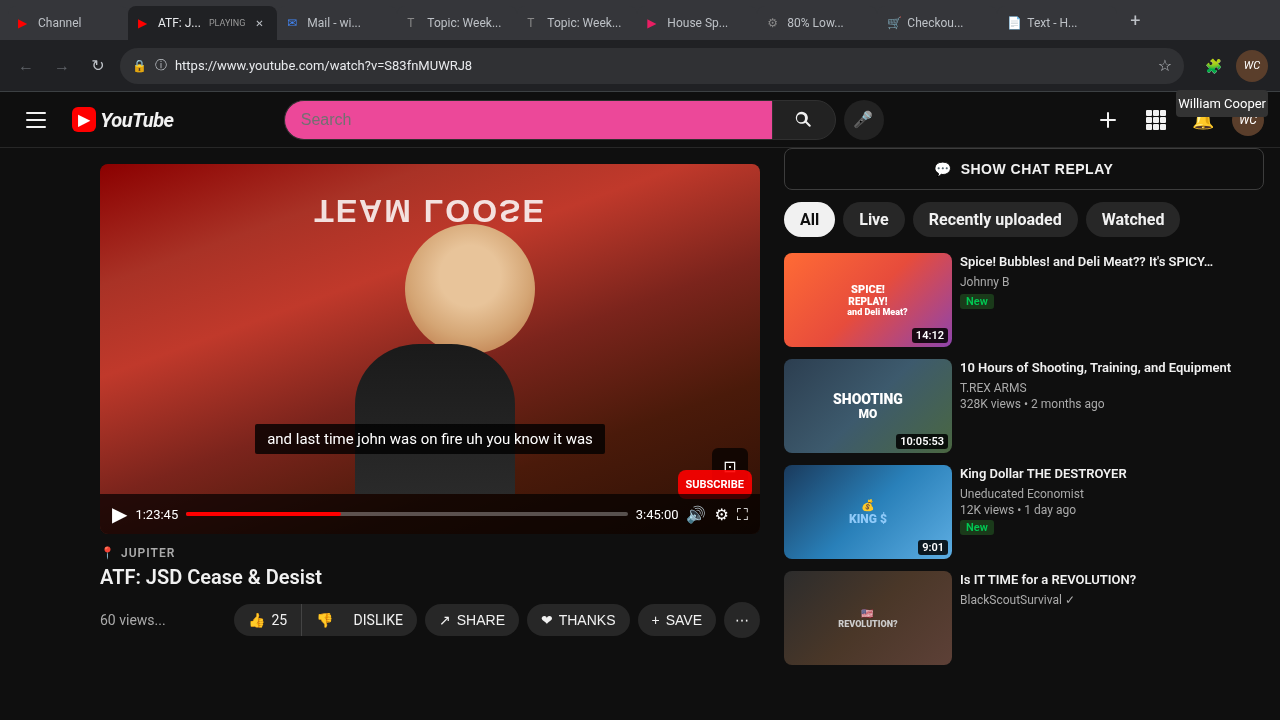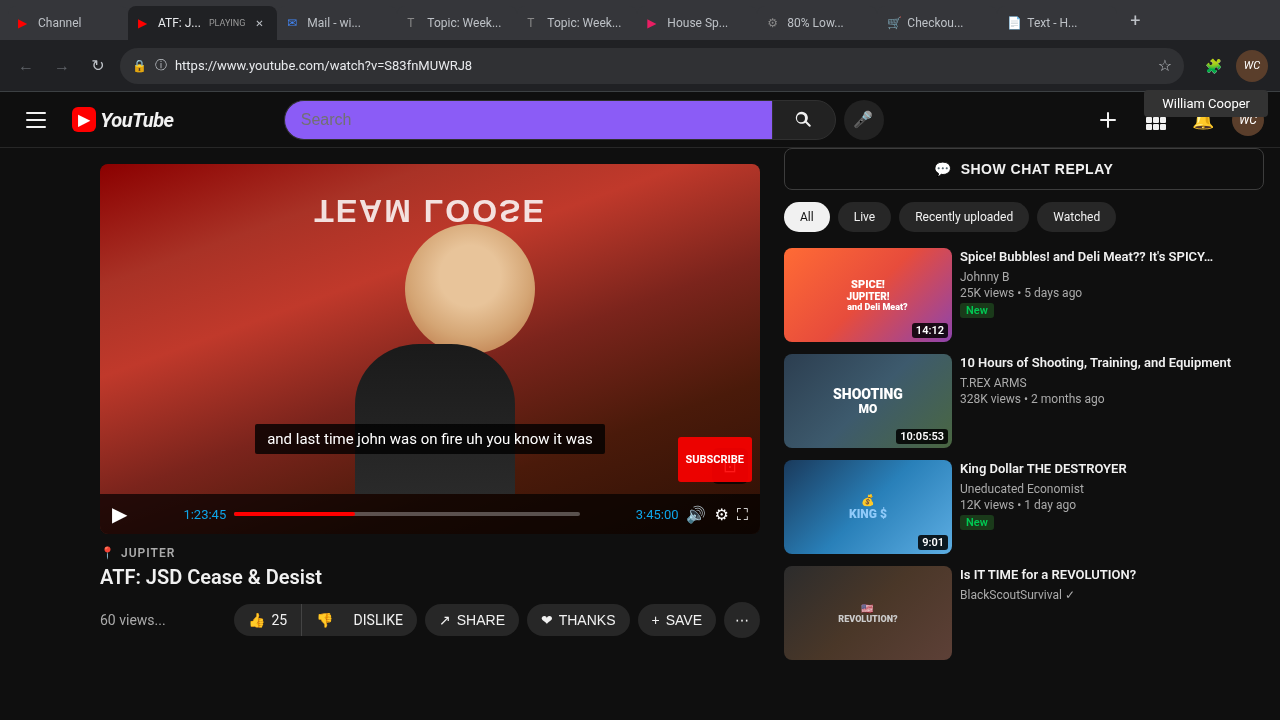--- a/index.html
+++ b/index.html
@@ -29,48 +29,48 @@
     
     .yt-page { background: #0f0f0f; flex: 1; display: flex; flex-direction: column; overflow: hidden; }
 
     
     .yt-header { background: #0f0f0f; height: 56px; display: flex; align-items: center; padding: 0 16px; gap: 16px; border-bottom: 1px solid #272727; flex-shrink: 0; }
     .yt-menu-btn { width: 40px; height: 40px; display: flex; align-items: center; justify-content: center; cursor: pointer; border-radius: 50%; color: #f1f1f1; }
     .yt-logo { display: flex; align-items: center; gap: 4px; cursor: pointer; }
     .yt-logo-icon { color: #ff0000; font-size: 20px; }
     .yt-logo-text { color: #f1f1f1; font-size: 20px; font-weight: 700; letter-spacing: -0.5px; font-style: italic; }
     .yt-search-container { flex: 1; display: flex; align-items: center; max-width: 600px; margin: 0 auto; }
-    .yt-search-box { flex: 1; height: 40px; background: #8b5cf6; border: 1px solid #303030; border-right: none; border-radius: 20px 0 0 20px; display: flex; align-items: center; padding: 0 16px; }
+    .yt-search-box { flex: 1; height: 40px; background: #ec4899; border: 1px solid #303030; border-right: none; border-radius: 20px 0 0 20px; display: flex; align-items: center; padding: 0 16px; }
     .yt-search-input { background: transparent; border: none; outline: none; color: #f1f1f1; font-size: 16px; width: 100%; }
     .yt-search-input::placeholder { color: #717171; }
     .yt-search-btn { height: 40px; width: 64px; background: #222222; border: 1px solid #303030; border-radius: 0 20px 20px 0; display: flex; align-items: center; justify-content: center; cursor: pointer; color: #f1f1f1; font-size: 18px; }
     .yt-mic-btn { width: 40px; height: 40px; background: #222; border-radius: 50%; display: flex; align-items: center; justify-content: center; margin-left: 8px; cursor: pointer; color: #f1f1f1; font-size: 16px; }
     .yt-header-actions { display: flex; align-items: center; gap: 8px; margin-left: auto; }
     .yt-header-btn { width: 40px; height: 40px; border-radius: 50%; display: flex; align-items: center; justify-content: center; cursor: pointer; color: #f1f1f1; font-size: 18px; }
     .yt-avatar { width: 32px; height: 32px; border-radius: 50%; background: #444; display: flex; align-items: center; justify-content: center; color: #fff; font-size: 12px; cursor: pointer; overflow: hidden; position: relative; font-style: italic; }
 
     
     .yt-main { display: flex; flex: 1; overflow: hidden; }
 
     
     .video-column { flex: 0 0 768px; padding: 16px 0 0 100px; overflow-y: auto; }
     .video-player { width: 660px; background: #000; border-radius: 8px; overflow: hidden; position: relative; cursor: pointer; }
     .video-frame { width: 100%; height: 370px; background: #1a1a1a; display: flex; align-items: center; justify-content: center; position: relative; overflow: hidden; }
     .video-subtitle { position: absolute; bottom: 80px; left: 0; right: 0; display: flex; justify-content: center; }
     .subtitle-text { background: rgba(0,0,0,0.8); color: white; padding: 6px 12px; font-size: 15px; max-width: 400px; text-align: center; border-radius: 2px; }
     .video-controls { position: absolute; bottom: 0; left: 0; right: 0; background: rgba(0,0,0,0.7); padding: 8px 12px; display: flex; align-items: center; gap: 8px; }
     .play-btn-ctrl { color: white; font-size: 20px; cursor: pointer; }
-    .time-text { color: #0ea5e9; font-size: 13px; margin-left: 48px; }
+    .time-text { color: #ffffff; font-size: 13px; }
     .progress-bar { flex: 1; height: 4px; background: rgba(255,255,255,0.3); border-radius: 2px; cursor: pointer; }
     .progress-fill { height: 100%; background: #ff0000; width: 35%; border-radius: 2px; }
     .volume-icon { color: white; font-size: 16px; }
     .settings-icon-ctrl { color: white; font-size: 16px; margin-left: auto; }
     .fullscreen-icon { color: white; font-size: 16px; }
     .pip-btn { width: 36px; height: 36px; background: rgba(0,0,0,0.7); border-radius: 6px; display: flex; align-items: center; justify-content: center; cursor: pointer; color: white; font-size: 16px; }
-    .subscribe-btn-overlay { position: absolute; bottom: 52px; right: 8px; background: rgba(255,0,0,0.9); color: white; padding: 16px 8px; font-size: 11px; font-weight: 700; border-radius: 3px; cursor: pointer; }
+    .subscribe-btn-overlay { position: absolute; bottom: 35px; right: 8px; background: rgba(255,0,0,0.9); color: white; padding: 8px 8px; font-size: 11px; font-weight: 700; border-radius: 8px; cursor: pointer; }
 
     
     .video-info { width: 660px; margin-top: 12px; }
     .video-location { display: flex; align-items: center; gap: 6px; margin-bottom: 4px; }
     .location-pin { color: #aaa; font-size: 12px; }
     .location-text { color: #aaa; font-size: 12px; font-weight: 600; letter-spacing: 1px; }
     .video-title { color: #f1f1f1; font-size: 20px; font-weight: 600; line-height: 1.3; margin-bottom: 12px; }
     .video-actions { display: flex; align-items: center; gap: 8px; }
     .views-text { color: #aaa; font-size: 14px; flex: 1; }
     .action-btn { display: flex; align-items: center; gap: 6px; background: #272727; border-radius: 20px; padding: 8px 14px; cursor: pointer; color: #f1f1f1; font-size: 14px; border: none; }
@@ -78,21 +78,21 @@
     .like-btn { display: flex; align-items: center; gap: 6px; padding: 8px 14px; cursor: pointer; color: #f1f1f1; font-size: 14px; border-right: 1px solid #444; }
     .dislike-btn { display: flex; align-items: center; padding: 8px 14px; cursor: pointer; color: #f1f1f1; font-size: 14px; }
     .more-btn { background: #272727; border-radius: 50%; width: 36px; height: 36px; display: flex; align-items: center; justify-content: center; cursor: pointer; color: #f1f1f1; }
 
     
     .sidebar { flex: 1; padding: 0 16px; overflow-y: auto; background: #0f0f0f; }
     .show-chat-btn { width: 100%; padding: 12px; background: transparent; border: 1px solid #3d3d3d; border-radius: 8px; color: #f1f1f1; font-size: 14px; font-weight: 600; cursor: pointer; display: flex; align-items: center; justify-content: center; gap: 8px; margin-bottom: 12px; letter-spacing: 0.5px; }
 
     
     .filter-pills { display: flex; gap: 8px; margin-bottom: 16px; flex-wrap: wrap; }
-    .pill { padding: 8px 16px; border-radius: 20px; font-size: 12px; cursor: pointer; font-weight: 400; }
+    .pill { padding: 8px 16px; border-radius: 20px; font-size: 16px; cursor: pointer; font-weight: 700; }
     .pill.active { background: #f1f1f1; color: #0f0f0f; }
     .pill.inactive { background: #272727; color: #f1f1f1; }
 
     
     .video-card { display: flex; gap: 8px; margin-bottom: 12px; cursor: pointer; }
     .card-thumbnail { width: 168px; height: 94px; border-radius: 8px; background: #1a1a1a; flex-shrink: 0; position: relative; overflow: hidden; }
     .card-duration { position: absolute; bottom: 4px; right: 4px; background: rgba(0,0,0,0.85); color: white; font-size: 11px; padding: 1px 4px; border-radius: 3px; font-weight: 600; }
     .card-info { flex: 1; }
     .card-title { color: #f1f1f1; font-size: 13px; font-weight: 600; line-height: 1.4; margin-bottom: 4px; display: -webkit-box; -webkit-line-clamp: 2; -webkit-box-orient: vertical; overflow: hidden; }
     .card-channel { color: #aaa; font-size: 12px; margin-bottom: 2px; }
@@ -101,21 +101,21 @@
 
     
     .thumb-spice { background: linear-gradient(135deg, #ff6b35 0%, #e74c3c 50%, #8e44ad 100%); }
     .thumb-shooting { background: linear-gradient(135deg, #2c3e50 0%, #3d5a6d 50%, #4a6741 100%); }
     .thumb-king { background: linear-gradient(135deg, #1a3a5c 0%, #2980b9 50%, #5dade2 100%); }
     .thumb-revolution { background: linear-gradient(135deg, #2c2c2c 0%, #4a3728 50%, #5d4037 100%); }
 
     .thumb-text { color: white; font-size: 13px; font-weight: 900; text-align: center; padding: 8px; display: flex; flex-direction: column; align-items: center; justify-content: center; height: 100%; }
 
     
-    .wc-tooltip { position: absolute; top: 40px; right: 0; background: #333; color: white; padding: 6px 18px; font-size: 13px; border-radius: 4px; white-space: nowrap; z-index: 100; }
+    .wc-tooltip { position: absolute; top: 40px; right: 0; background: #333; color: white; padding: 6px 2px; font-size: 13px; border-radius: 4px; white-space: nowrap; z-index: 100; }
 
     
     ::-webkit-scrollbar { width: 6px; }
     ::-webkit-scrollbar-track { background: #0f0f0f; }
     ::-webkit-scrollbar-thumb { background: #444; border-radius: 3px; }
 
     .verified-icon { color: #aaa; font-size: 12px; }
   </style>
 </head>
 <body>
@@ -321,33 +321,28 @@
           <div class="pill active">All</div>
           <div class="pill inactive">Live</div>
           <div class="pill inactive">Recently uploaded</div>
           <div class="pill inactive">Watched</div>
         </div>
 
         <div class="video-card">
           <div class="card-thumbnail thumb-spice">
             <div class="thumb-text">
               <span style="font-size:11px;">SPICE!</span>
-              <span style="font-size:10px;">JUPITER!</span>
+              <span style="font-size:10px;">REPLAY!</span>
               <span style="font-size:9px;padding-left:19px;">and Deli Meat?</span>
             </div>
             <span class="card-duration">14:12</span>
           </div>
           <div class="card-info">
             <div class="card-title">Spice! Bubbles! and Deli Meat?? It's SPICY…</div>
             <div class="card-channel">Johnny B</div>
-            <div class="card-meta">
-              <span>25K views</span>
-              <span> • </span>
-              <span>5 days ago</span>
-            </div>
             <span class="card-badge">New</span>
           </div>
         </div>
 
         <div class="video-card">
           <div class="card-thumbnail thumb-shooting">
             <div class="thumb-text">
               <span style="font-size:14px;">SHOOTING</span>
               <span style="font-size:12px;">MO</span>
             </div>

